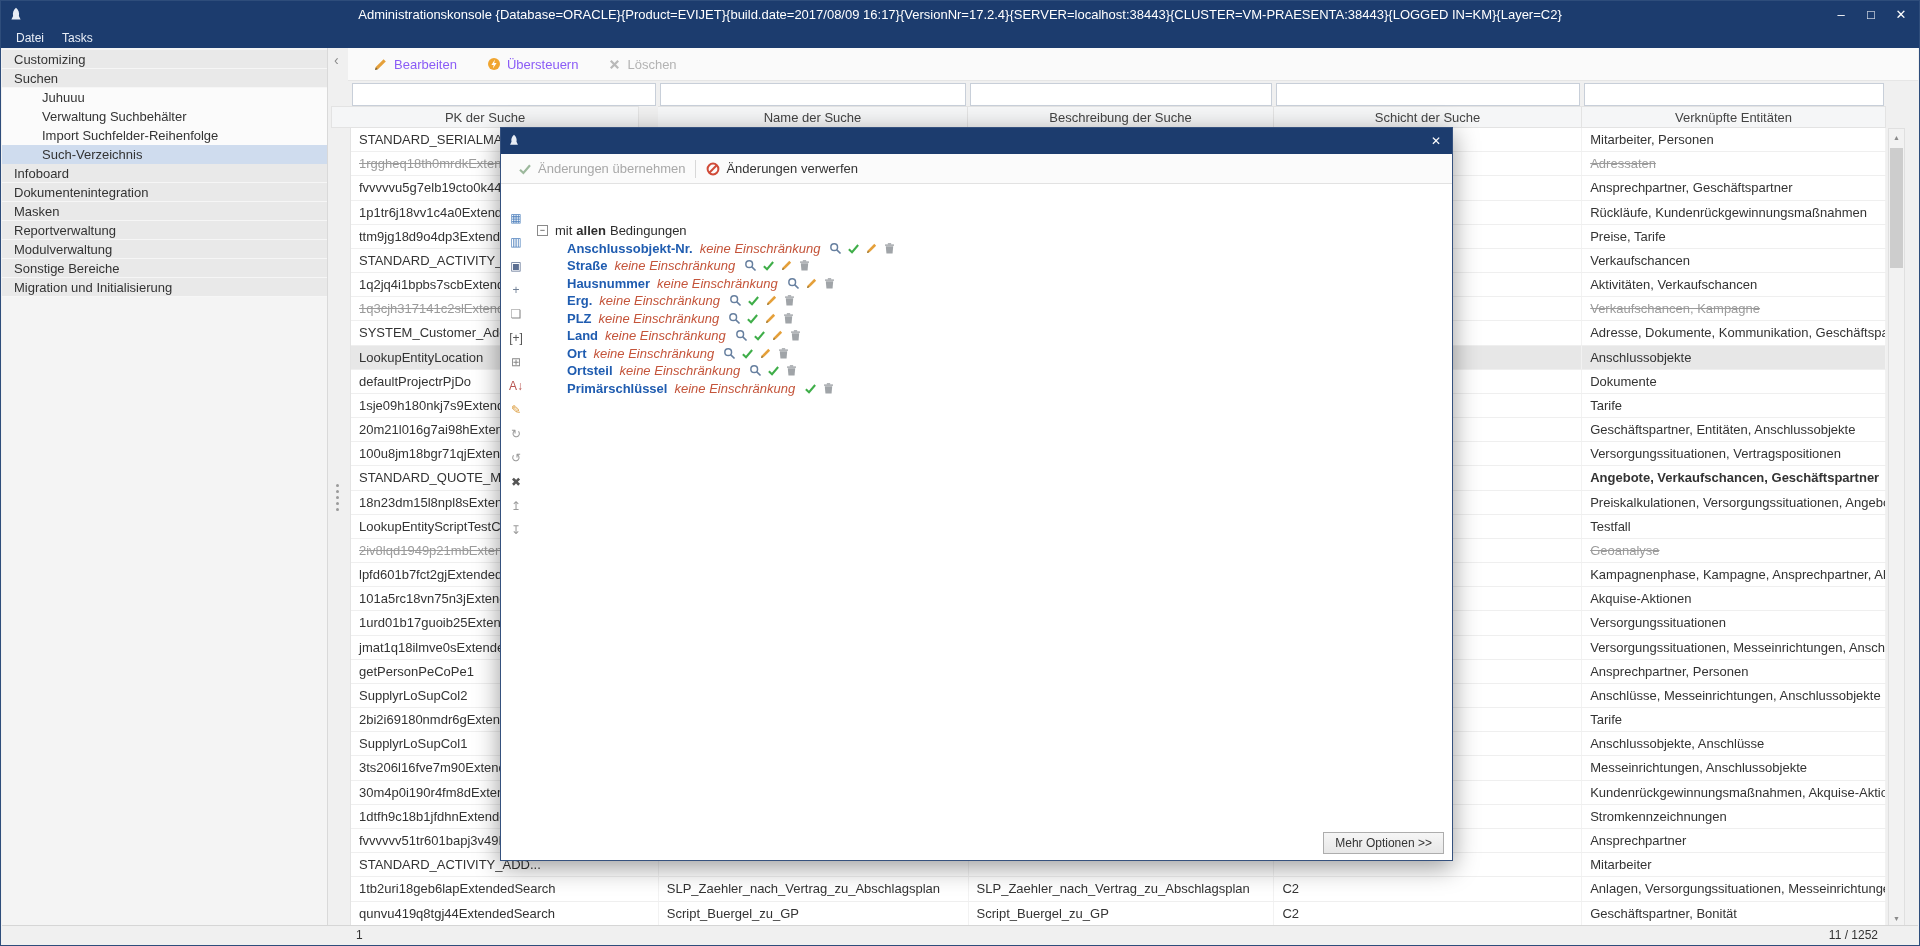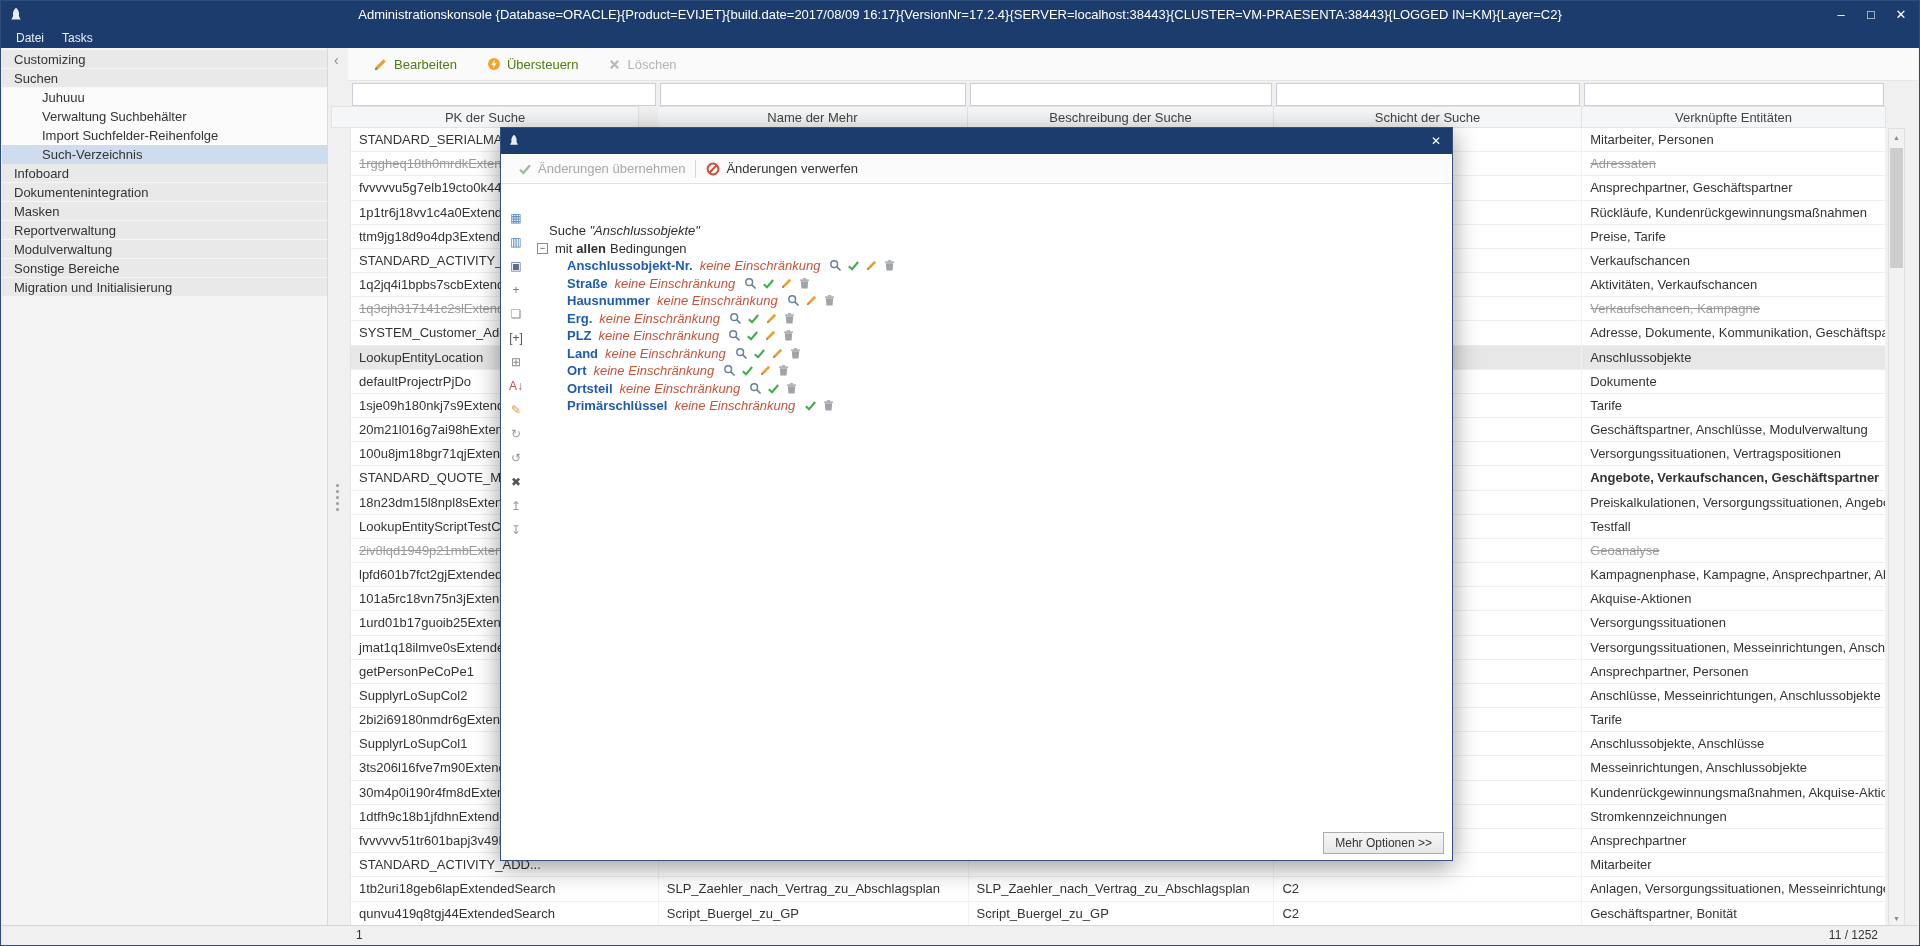--- a/index.html
+++ b/index.html
@@ -36,21 +36,21 @@
 
   .splitter { position:absolute; left:327px; top:47px; width:20px; bottom:20px; background:#f0f0f0; }
   .chevron { position:absolute; top:4px; left:6px; color:#8a8a8a; font-size:14px; }
   .grip { position:absolute; top:436px; left:8px; display:flex; flex-direction:column; gap:3px; }
   .grip i { width:3px; height:3px; border-radius:50%; background:#9a9a9a; display:block; }
 
   
   .main-toolbar { position:absolute; left:347px; top:47px; right:1px; height:33px;
     background:#fafafa; border-bottom:1px solid #e6e6e6; display:flex; align-items:center;
     padding-left:14px; gap:8px; }
-  .tb-btn { display:flex; align-items:center; gap:6px; padding:5px 10px; color:#4d7c0f;
+  .tb-btn { display:flex; align-items:center; gap:6px; padding:5px 10px; color:#8b5cf6;
     border:1px solid transparent; }
   .tb-btn.disabled { color:#b3b3b3; }
 
   
   .filter-input { position:absolute; top:82px; height:23px; border:1px solid #c8cfd9;
     background:#fff; padding:0 6px; font-size:12px; font-family:"Liberation Sans",sans-serif; }
   .hcell { position:absolute; top:105px; height:22px; background:#f5f6f7;
     border:1px solid #e3e3e3; border-left:none; display:flex; align-items:center;
     justify-content:center; font-size:13px; color:#444; }
   .hcell.first { border-left:1px solid #e3e3e3; }
@@ -198,21 +198,21 @@
 
   <div id="filters">
       <input class="filter-input" style="left: 351px; width: 304px;">
       <input class="filter-input" style="left: 659px; width: 306px;">
       <input class="filter-input" style="left: 969px; width: 302px;">
       <input class="filter-input" style="left: 1275px; width: 304px;">
       <input class="filter-input" style="left: 1583px; width: 300px;">
     </div>
   <div id="headers">
       <div class="hcell first" style="left: 330px; width: 308px;">PK der Suche</div>
-      <div class="hcell" style="left: 657px; width: 310px;">Name der Mehr</div>
+      <div class="hcell" style="left: 657px; width: 310px;">Name der Suche</div>
       <div class="hcell" style="left: 967px; width: 306px;">Beschreibung der Suche</div>
       <div class="hcell" style="left: 1273px; width: 308px;">Schicht der Suche</div>
       <div class="hcell" style="left: 1581px; width: 304px;">Verknüpfte Entitäten</div>
     </div>
   <div class="rows" id="rows">
       <div class="trow">
         <div class="tcell" style="width: 308px;">STANDARD_SERIALMAIL_S...</div>
         <div class="tcell" style="width: 310px;"></div>
         <div class="tcell" style="width: 306px;"></div>
         <div class="tcell" style="width: 308px;"></div>
@@ -293,21 +293,21 @@
         <div class="tcell" style="width: 310px;"></div>
         <div class="tcell" style="width: 306px;"></div>
         <div class="tcell" style="width: 308px;"></div>
         <div class="tcell" style="width: 304px;">Tarife</div>
       </div>
       <div class="trow">
         <div class="tcell" style="width: 308px;">20m21l016g7ai98hExtended...</div>
         <div class="tcell" style="width: 310px;"></div>
         <div class="tcell" style="width: 306px;"></div>
         <div class="tcell" style="width: 308px;"></div>
-        <div class="tcell" style="width: 304px;">Geschäftspartner, Anschlüsse, Modulverwaltung</div>
+        <div class="tcell" style="width: 304px;">Geschäftspartner, Entitäten, Anschlussobjekte</div>
       </div>
       <div class="trow">
         <div class="tcell" style="width: 308px;">100u8jm18bgr71qjExtended...</div>
         <div class="tcell" style="width: 310px;"></div>
         <div class="tcell" style="width: 306px;"></div>
         <div class="tcell" style="width: 308px;"></div>
         <div class="tcell" style="width: 304px;">Versorgungssituationen, Vertragspositionen</div>
       </div>
       <div class="trow">
         <div class="tcell" style="width: 308px;">STANDARD_QUOTE_MAIN...</div>
@@ -490,23 +490,20 @@
           <div class="side-icon" style="color: rgb(138, 138, 138);">⊞</div>
           <div class="side-icon" style="color: rgb(184, 84, 80);">A↓</div>
           <div class="side-icon" style="color: rgb(217, 149, 47);">✎</div>
           <div class="side-icon" style="color: rgb(154, 154, 154);">↻</div>
           <div class="side-icon" style="color: rgb(154, 154, 154);">↺</div>
           <div class="side-icon" style="color: rgb(85, 85, 85);">✖</div>
           <div class="side-icon" style="color: rgb(154, 154, 154);">↥</div>
           <div class="side-icon" style="color: rgb(154, 154, 154);">↧</div>
         </div>
       <div class="m-content">
-        <div class="line l-suche">
-          <span>Suche</span>&nbsp;<span style="font-style:italic">"Anschlussobjekte"</span>
-        </div>
         <div class="line l-root">
           <span class="minus-box">−</span>
           <span class="root-pre">mit</span>
           <span class="root-bold">allen</span>
           <span>Bedingungen</span>
         </div>
         <div id="conditions">
             <div class="line cond-row">
               <span class="cond-field">Anschlussobjekt-Nr.</span>
               <span class="cond-constraint">keine Einschränkung</span>

